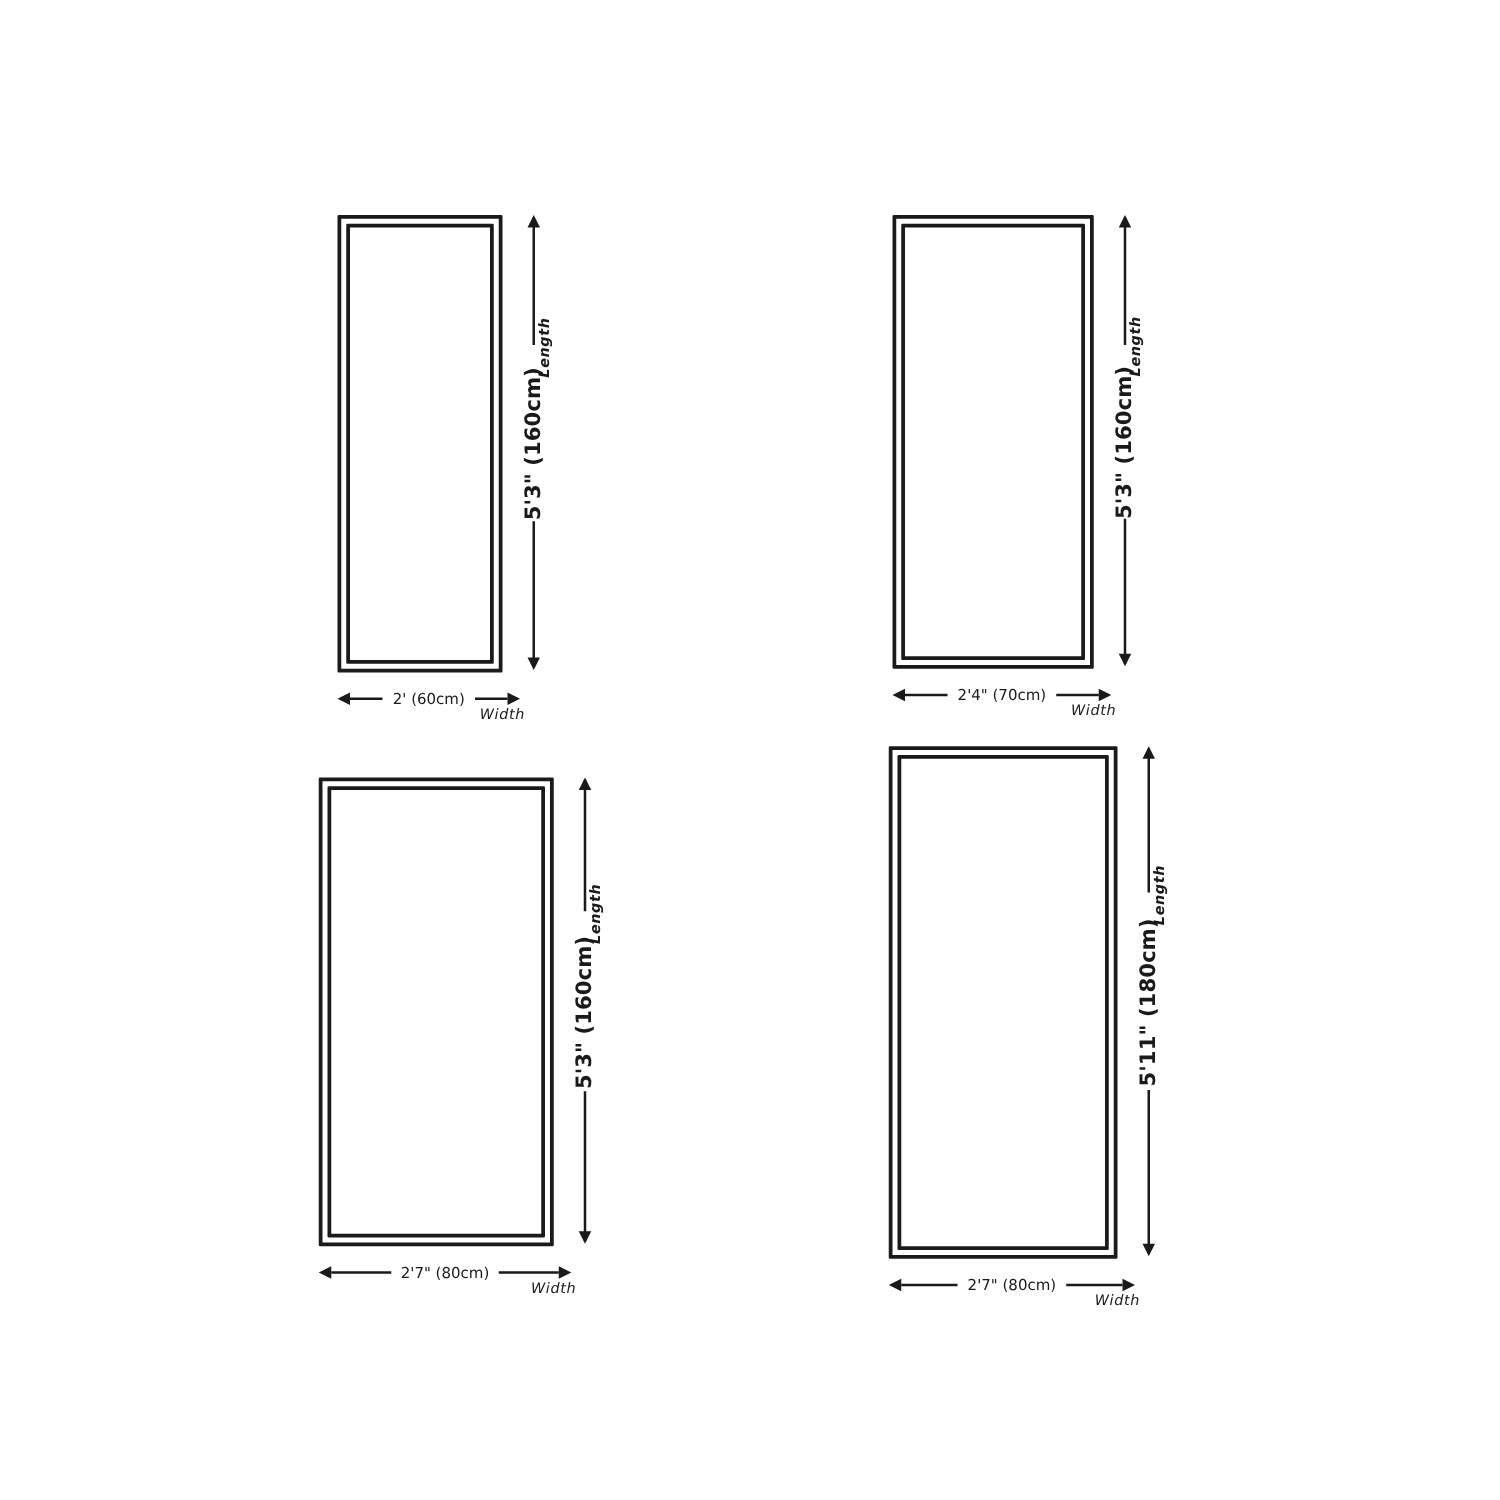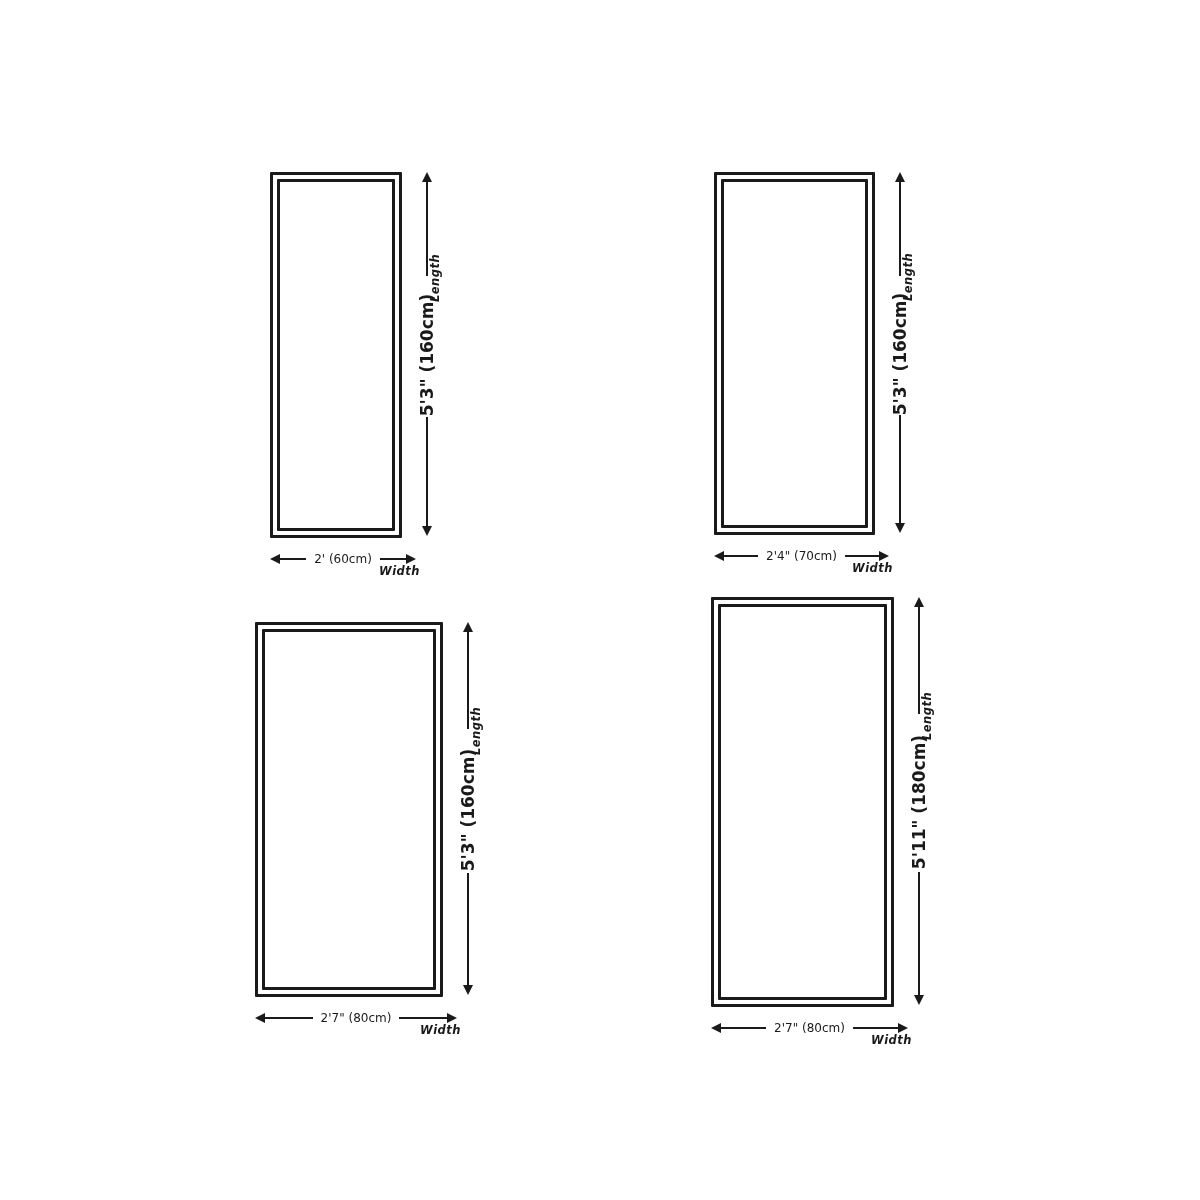--- a/index.html
+++ b/index.html
@@ -109,21 +109,21 @@
     font-size: 12px;
     font-weight: normal;
     white-space: nowrap;
   }
   .haxis-label {
     position: absolute;
     right: -18px;
     top: calc(100% + 26px);
     font-size: 11.5px;
     font-style: italic;
-    font-weight: 700;
+    font-weight: 400;
     letter-spacing: 0.5px;
   }
   
   #d0 { left: 270px; top: 172px; width: 132px; height: 366px; }
   #d1 { left: 714px; top: 172px; width: 161px; height: 363px; }
   #d2 { left: 255px; top: 622px; width: 188px; height: 375px; }
   #d3 { left: 711px; top: 597px; width: 183px; height: 410px; }
 </style>
 </head>
 <body>

